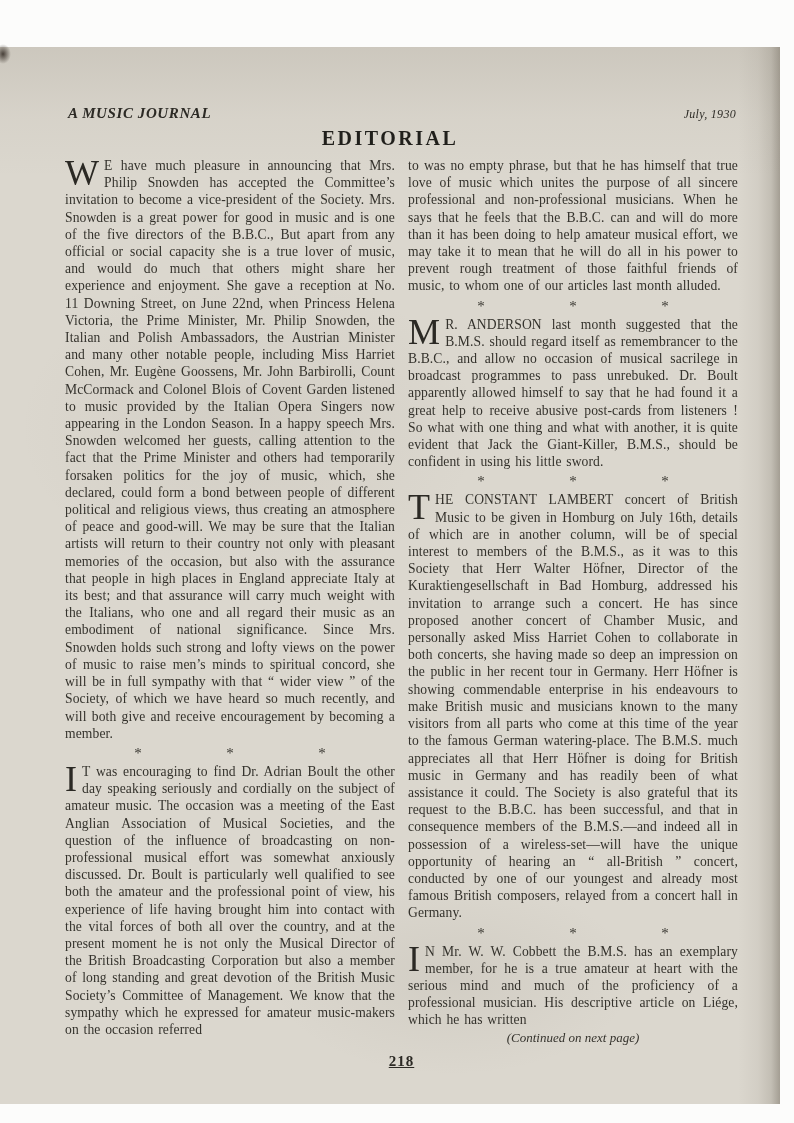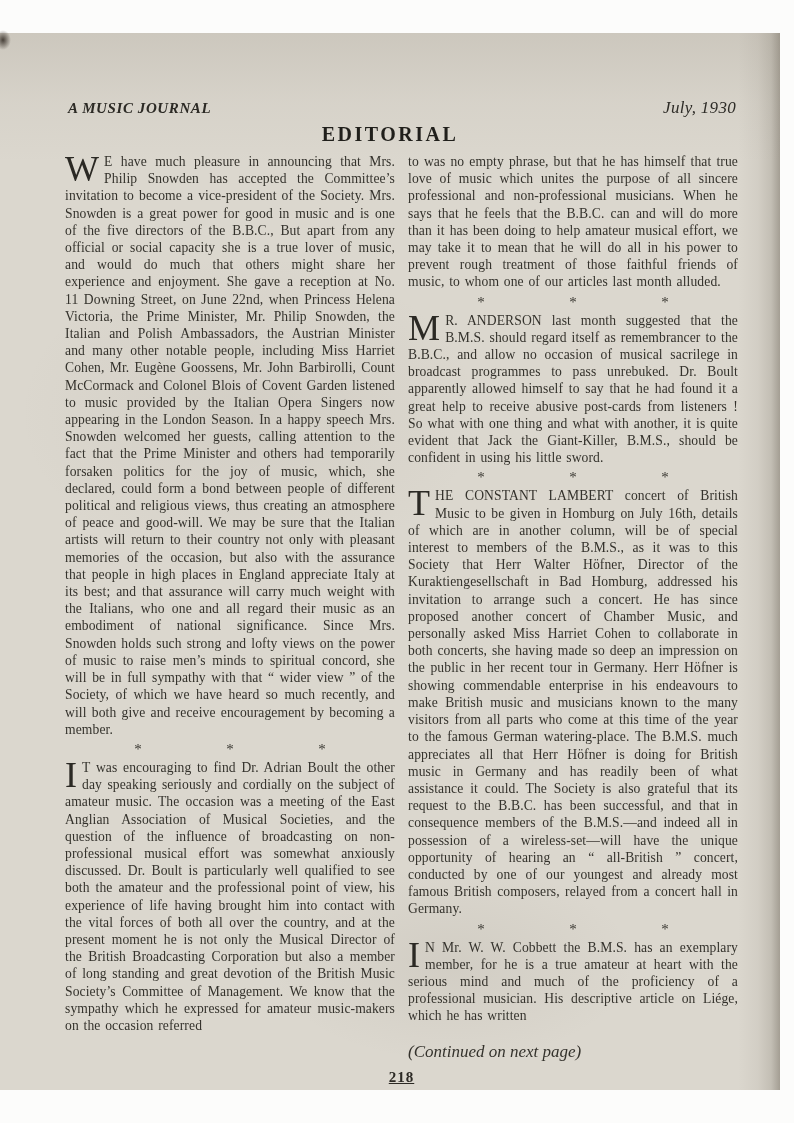--- a/index.html
+++ b/index.html
@@ -2,21 +2,21 @@
 <html lang="en"><head>
 <meta charset="utf-8">
 <style>
   html,body{margin:0;padding:0;}
   body{
     width:794px;height:1123px;position:relative;overflow:hidden;
     background:#fcfcfb;
     font-family:"Liberation Serif","DejaVu Serif",serif;
   }
   .page{
-    position:absolute;top:33px;left:0;width:780px;height:1057px;
+    position:absolute;top:47px;left:0;width:780px;height:1057px;
     box-sizing:border-box;
     padding-top:58px;
     background:
       radial-gradient(ellipse 260px 140px at 58% 88%, rgba(125,118,106,0.10), transparent 70%),
       radial-gradient(ellipse 320px 220px at 32% 36%, rgba(130,122,110,0.09), transparent 72%),
       linear-gradient(180deg, rgba(136,128,114,0.18) 0%, rgba(136,128,114,0.05) 70px, rgba(136,128,114,0) 130px),
       linear-gradient(270deg, rgba(118,111,99,0.55) 0px, rgba(124,117,105,0.25) 9px, rgba(124,117,105,0.09) 22px, rgba(124,117,105,0) 42px),
       #dbd7ce;
     color:#33312b;
   }
@@ -25,21 +25,21 @@
     background:radial-gradient(ellipse, rgba(48,40,33,0.85), rgba(48,40,33,0) 70%);
   }
   .page-header{
     display:flex;justify-content:space-between;align-items:baseline;
     padding:0 44px 0 68px;
   }
   .journal{
     font-style:italic;font-weight:700;font-size:15px;letter-spacing:0.6px;color:#2c2a25;
   }
   .date{
-    font-style:italic;font-size:17px;color:#2e2c27;letter-spacing:0.3px;margin-top:7px;
+    font-style:italic;font-size:12px;color:#2e2c27;letter-spacing:0.3px;
   }
   .title{
     margin:5px 0 7px 0;text-align:center;
     font-size:20px;font-weight:700;letter-spacing:2.5px;color:#201f1b;
   }
   .columns{
     display:flex;gap:13px;padding:0 42px 0 65px;
   }
   .col{flex:1;min-width:0;}
   .para{
@@ -54,22 +54,22 @@
     font-size:36px;line-height:29px;
     padding:2px 5px 0 0;
     color:#2b2924;
   }
   .stars{
     display:flex;justify-content:space-between;
     width:58%;margin:3px auto 2px auto;
     font-size:15px;line-height:16px;color:#3a3832;
   }
   .note{
-    margin:17px 0 0 0;text-align:left;font-style:italic;
-    font-size:17px;color:#34322c;
+    margin:1px 0 0 0;text-align:center;font-style:italic;
+    font-size:13px;color:#34322c;
   }
   .pageno{
     margin-top:7px;padding:0 42px 0 65px;text-align:center;
     font-size:15px;font-weight:700;letter-spacing:1px;color:#2c2a25;text-decoration:underline;
   }
 </style>
 </head>
 <body>
 
 <div class="page">

